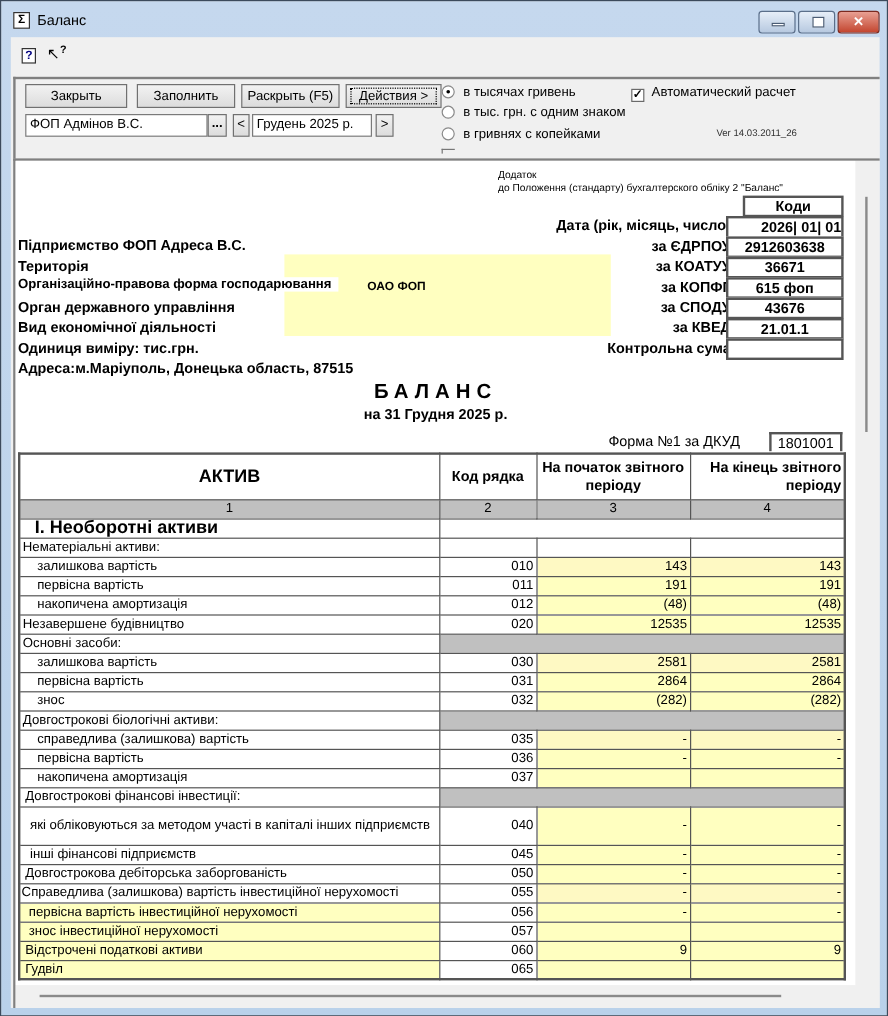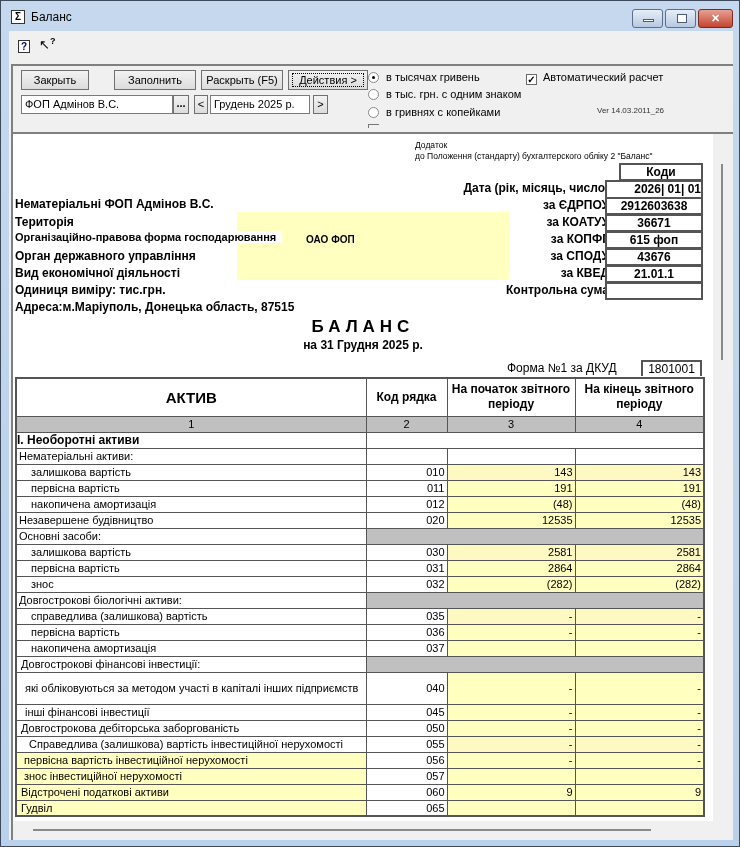--- a/index.html
+++ b/index.html
@@ -60,21 +60,21 @@
 
   .title-big { position: absolute; left: 0; width: 620px; text-align: center; font-weight: bold; font-size: 17px; letter-spacing: 5px; }
   .title-sub { position: absolute; left: 0; width: 620px; text-align: center; font-weight: bold; font-size: 12px; }
 
   table.bal { position: absolute; left: 2px; top: 243px; border-collapse: collapse; table-layout: fixed; width: 688px; }
   table.bal td { border: 1px solid #555; font-size: 11px; height: 16px; padding: 0 2px; white-space: nowrap; overflow: hidden; line-height: 14px; }
   table.bal tr.head td { height: 38px; text-align: center; font-size: 12px; white-space: normal; line-height: 15px; }
   table.bal tr.num td { background: #c0c0c0; text-align: center; font-size: 11px; height: 16px; }
   table.bal td.c { text-align: right; }
   table.bal td.r { text-align: right; }
-  table.bal td.sect { font-weight: bold; font-size: 12px; padding-left: 0; }
+  table.bal td.sect { font-weight: bold; font-size: 15px; padding-left: 12px; }
   table.bal td.ind { padding-left: 14px; }
   table.bal td.ind1 { padding-left: 4px; }
   table.bal tr.tall td { height: 32px; white-space: normal; }
   table.bal { border: 2px solid #555; }
 </style>
 </head>
 <body>
 
 <div class="window">
   <div class="titlebar">
@@ -91,21 +91,21 @@
       </div>
   </div>
 
   <div class="client">
     <div class="helpbar">
       <div class="help-icon">?</div>
       <div class="whatsthis-icon">↖<sup style="font-size:9px;font-weight:bold">?</sup></div>
     </div>
 
     <div class="toolpanel">
-      <div class="btn" style="left:8px;top:4px;width:68px;">Закрыть</div>
+      <div class="btn" style="left:8px;top:4px;width:85px;">Закрыть</div>
       <div class="btn" style="left:101px;top:4px;width:82px;">Заполнить</div>
       <div class="btn" style="left:188px;top:4px;width:82px;">Раскрыть (F5)</div>
       <div class="btn focused" style="left:275px;top:4px;width:80px;">
           <div class="inner">Действия &gt;</div>
         </div>
 
       <div class="field" style="left:8px;top:29px;width:152px;">ФОП Адмінов В.С.</div>
       <div class="btn" style="left:160px;top:29px;width:16px;height:19px;line-height:14px;font-weight:bold;">...</div>
       <div class="btn" style="left:181px;top:29px;width:14px;height:19px;line-height:17px;">&lt;</div>
       <div class="field" style="left:197px;top:29px;width:100px;">Грудень 2025 р.</div>
@@ -120,21 +120,21 @@
       <div class="ver" style="left:584px;top:40px;">Ver 14.03.2011_26</div>
     </div>
 
     <div class="docframe">
       <div class="doc">
         <div class="abs small" style="left:402px;top:6px;">Додаток</div>
         <div class="abs small" style="left:402px;top:17px;">до Положення (стандарту) бухгалтерского обліку 2 "Баланс"</div>
 
         <div class="abs yellow" style="left:224px;top:78px;width:272px;height:68px;"></div>
 
-        <div class="abs bold" style="left:2px;top:63px;">Нематеріальні ФОП Адмінов В.С.</div>
+        <div class="abs bold" style="left:2px;top:63px;">Підприємство ФОП Адреса В.С.</div>
         <div class="abs bold" style="left:2px;top:81px;">Територія</div>
         <div class="abs" style="left:2px;top:97px;font-weight:bold;font-size:11px;background:#fff;padding-right:6px;">Організаційно-правова форма господарювання</div>
         <div class="abs" style="left:293px;top:100px;font-weight:bold;font-size:10px;">ОАО ФОП</div>
         <div class="abs bold" style="left:2px;top:115px;">Орган державного управління</div>
         <div class="abs bold" style="left:2px;top:132px;">Вид економічної діяльності</div>
         <div class="abs bold" style="left:2px;top:149px;">Одиниця виміру: тис.грн.</div>
         <div class="abs bold" style="left:2px;top:166px;">Адреса:м.Маріуполь, Донецька область, 87515</div>
 
         <div class="code-box" style="left:606px;top:29px;width:84px;height:18px;">Коди</div>
 
@@ -164,21 +164,21 @@
               <col style="width:350px">
               <col style="width:81px">
               <col style="width:128px">
               <col style="width:129px">
             </colgroup>
           <tbody>
               <tr class="head">
             <td style="font-size:15px;font-weight:bold;">АКТИВ</td>
             <td style="font-weight:bold;">Код рядка</td>
             <td style="font-weight:bold;">На початок звітного періоду</td>
-            <td style="font-weight:bold;">На кінець звітного періоду</td>
+            <td style="font-weight:bold;text-align:right;">На кінець звітного періоду</td>
           </tr>
           <tr class="num">
             <td>1</td>
             <td>2</td>
             <td>3</td>
             <td>4</td>
           </tr>
           <tr>
             <td class="sect">І. Необоротні  активи</td>
             <td colspan="3"></td>
@@ -265,33 +265,33 @@
             <td class="ind1">Довгострокові фінансові інвестиції:</td>
             <td colspan="3" class="gray"></td>
           </tr>
           <tr class="tall">
             <td class="ind1" style="padding-left:8px;">які обліковуються за методом участі в капіталі інших підприємств</td>
             <td class="c">040</td>
             <td class="c yellow">-</td>
             <td class="c yellow">-</td>
           </tr>
           <tr>
-            <td class="ind1" style="padding-left:8px;">інші фінансові інвестиції</td>
+            <td class="ind1" style="padding-left:8px;">інші фінансові підприємств</td>
             <td class="c">045</td>
             <td class="c yellow">-</td>
             <td class="c yellow">-</td>
           </tr>
           <tr>
             <td class="ind1">Довгострокова дебіторська заборгованість</td>
             <td class="c">050</td>
             <td class="c yellow">-</td>
             <td class="c yellow">-</td>
           </tr>
           <tr>
-            <td style="padding-left:12px;">Справедлива (залишкова) вартість інвестиційної нерухомості</td>
+            <td style="padding-left:1px;">Справедлива (залишкова) вартість інвестиційної нерухомості</td>
             <td class="c">055</td>
             <td class="c green">-</td>
             <td class="c green">-</td>
           </tr>
           <tr>
             <td class="ind1 yellow" style="padding-left:7px;">первісна вартість інвестиційної нерухомості</td>
             <td class="c">056</td>
             <td class="c yellow">-</td>
             <td class="c yellow">-</td>
           </tr>

